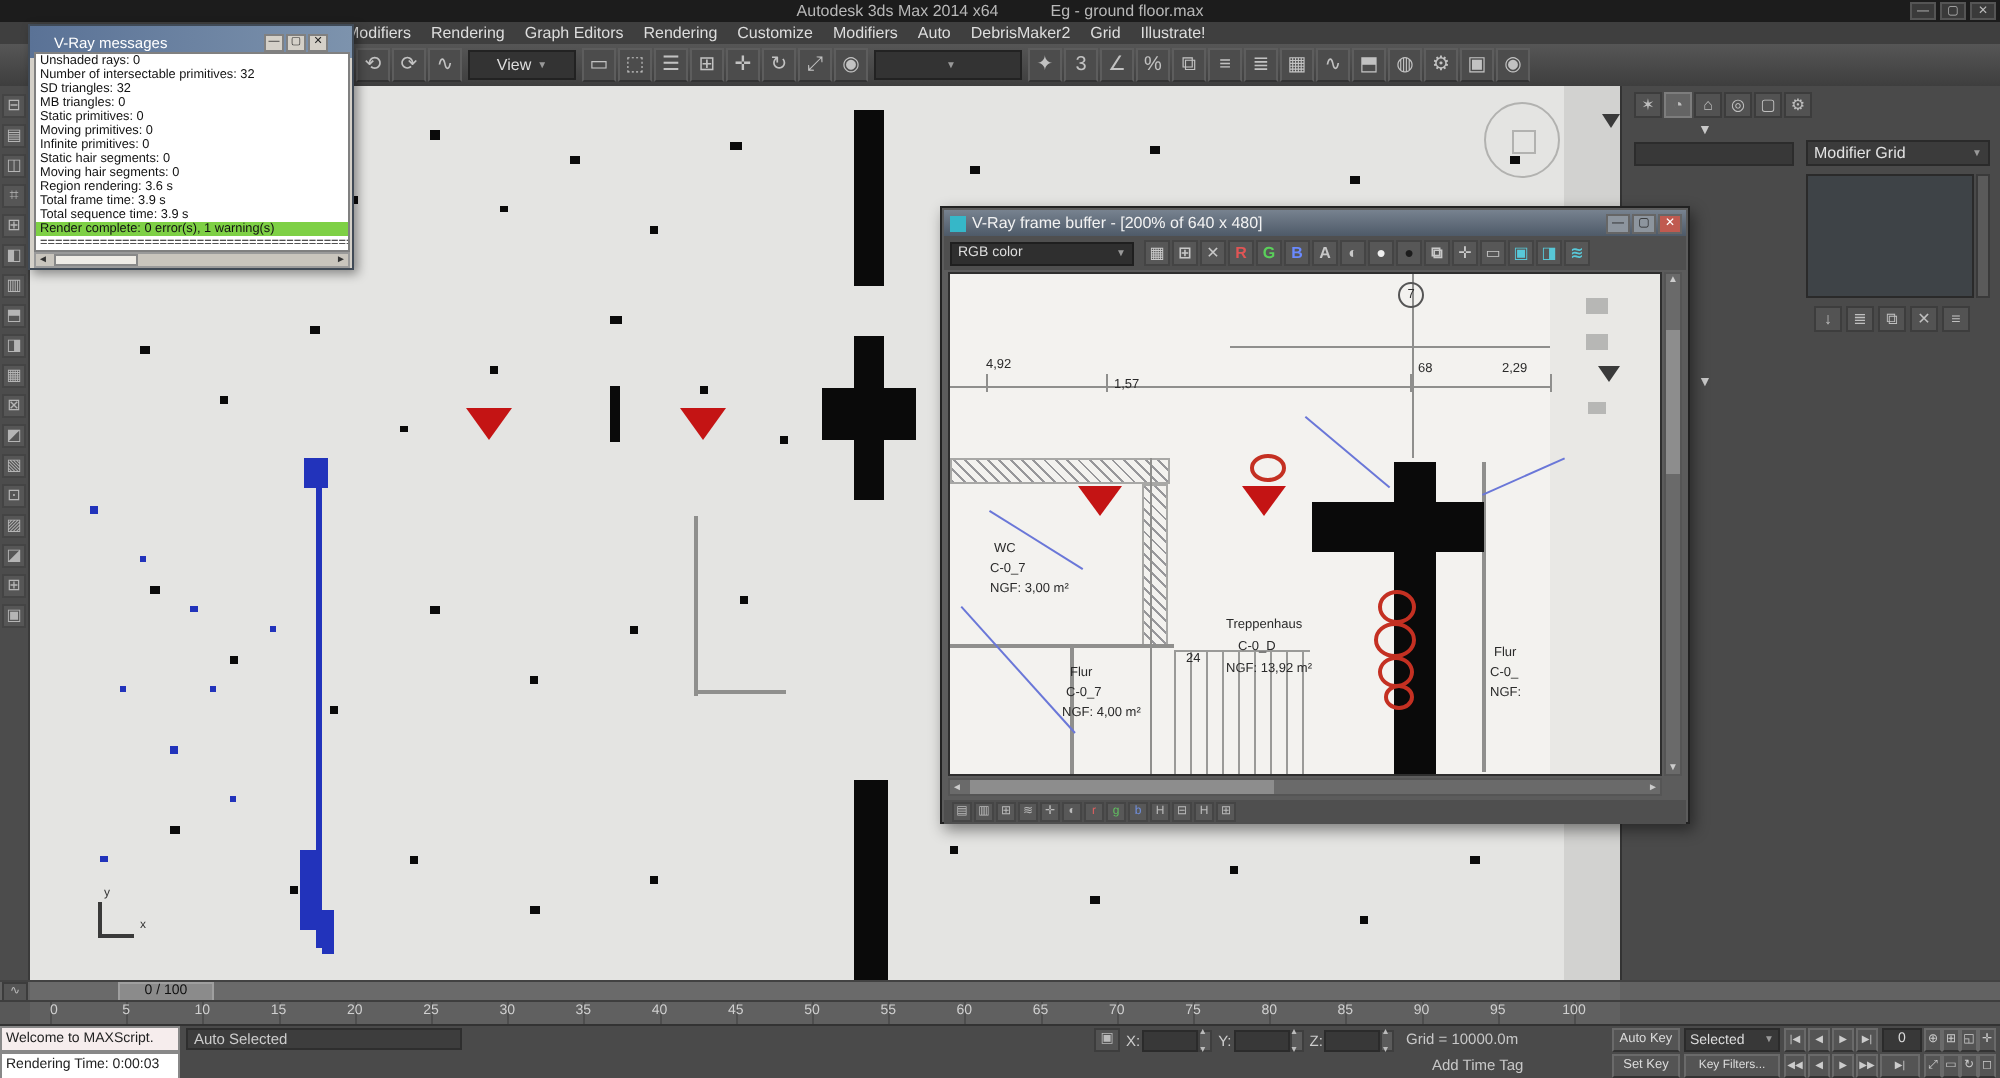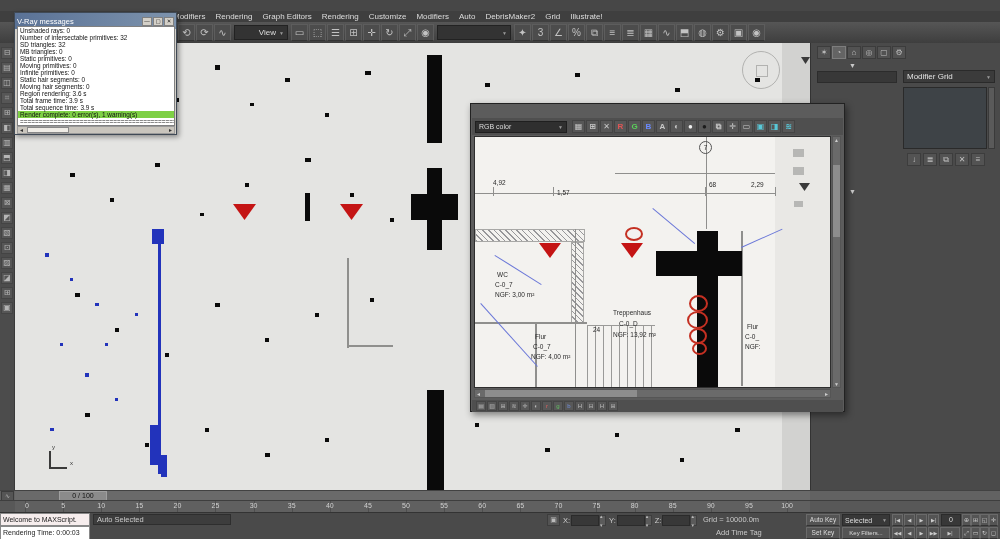--- a/index.html
+++ b/index.html
@@ -19,21 +19,21 @@
              display:flex; align-items:center; padding-left:168px; font-size:8px; color:#ddd; }
   .menu-item { padding:0 5px; height:11px; line-height:11px; white-space:nowrap; }
 
   
   .main-toolbar { position:absolute; left:0; top:22px; width:1000px; height:21px;
                   background:linear-gradient(#565656,#3e3e3e); display:flex; align-items:center; padding-left:178px; }
   .tb-group { display:flex; gap:1px; }
   .tb-icon { width:17px; height:17px; background:#4c4c4c; border:1px solid #5d5d5d; border-bottom-color:#333;
              color:#c2c2c2; font-size:10px; line-height:15px; text-align:center; }
   .tb-dropdown { height:15px; background:#333; border:1px solid #222; color:#ddd; font-size:8px;
-                 display:flex; align-items:center; justify-content:flex-end; padding:0 3px; margin:0 3px; }
+                 display:flex; align-items:center; justify-content:center; padding:0 3px; margin:0 3px; }
   .tb-dropdown::after { content:"▼"; font-size:5px; color:#999; margin-left:3px; }
   #view-dropdown { width:54px; }
   #selset-dropdown { width:74px; }
 
   
   .left-toolbar { position:absolute; left:0; top:43px; width:15px; height:447px; background:#4c4c4c;
                   border-right:1px solid #3a3a3a; display:flex; flex-direction:column; align-items:center;
                   gap:3px; padding-top:4px; }
   .lt-icon { width:12px; height:12px; background:#565656; border:1px solid #444; color:#b5b5b5;
              font-size:8px; line-height:10px; text-align:center; }
@@ -126,21 +126,21 @@
   .fb-hscroll::after  { content:"►"; position:absolute; right:1px; top:1px; font-size:5px; color:#ccc; }
   .fb-bottombar { position:absolute; left:1px; top:296px; right:1px; height:12px; background:#4f4f4f;
                   display:flex; gap:2px; align-items:center; padding:0 4px; }
   .fbb-icon { width:10px; height:10px; background:#585858; border:1px solid #454545; color:#bbb;
               font-size:6px; line-height:8px; text-align:center; }
 
   
   .vray-window { position:absolute; left:14px; top:12px; width:163px; height:123px; background:#d4d0c8;
                  border:1px solid #404a56; box-shadow:2px 2px 5px rgba(0,0,0,.4); z-index:40; }
   .vray-titlebar { height:16px; background:linear-gradient(90deg,#5a7296,#7d93ad); display:flex; align-items:center;
-                   padding:0 2px; font-size:7.5px; color:#fff; }
+                   padding:0 12px; font-size:7.5px; color:#fff; }
   .vray-controls { margin-left:auto; display:flex; gap:1px; }
   .vray-win-btn { width:10px; height:9px; background:#d4d0c8; border:1px solid #808080; color:#222;
                   font-size:5.5px; line-height:7px; text-align:center; }
   .vray-log { position:absolute; left:2px; top:13px; width:158px; height:100px; background:#fff;
               border:1px solid #808080; overflow:hidden; }
   .vray-line { font-size:6.4px; line-height:7px; color:#111; white-space:nowrap; padding-left:2px; }
   .vray-line.hl { background:#7ed045; }
   .vray-hscroll { position:absolute; left:2px; top:113px; width:158px; height:8px; background:#c9c5bd; border:1px solid #9a9a9a; }
   .vray-hscroll .thumb { position:absolute; left:9px; top:0; width:42px; height:6px; background:#efece6; border:1px solid #888; }
   .vray-hscroll::before { content:"◄"; position:absolute; left:1px; top:0; font-size:5px; color:#333; }
@@ -198,20 +198,29 @@
   #nav-row-1 { left:962px; top:1px; }
   #nav-row-2 { left:962px; top:14px; }
   .nav-btn { width:9px; height:12px; background:#545454; border:1px solid #6a6a6a; border-bottom-color:#333;
              color:#ccc; font-size:6px; line-height:10px; text-align:center; }
 </style>
 </head>
 <body>
 
 <div id="app">
 
+  <div class="titlebar">
+    <span>Autodesk 3ds Max 2014 x64</span>
+    <span>Eg - ground floor.max</span>
+    <span class="win-controls">
+      <span class="win-btn">—</span>
+      <span class="win-btn">▢</span>
+      <span class="win-btn">✕</span>
+    </span>
+  </div>
 
   <div class="menubar">
       <div class="menu-item">Modifiers</div>
       <div class="menu-item">Rendering</div>
       <div class="menu-item">Graph Editors</div>
       <div class="menu-item">Rendering</div>
       <div class="menu-item">Customize</div>
       <div class="menu-item">Modifiers</div>
       <div class="menu-item">Auto</div>
       <div class="menu-item">DebrisMaker2</div>
@@ -395,20 +404,29 @@
     <div class="stack-buttons">
         <div class="stack-btn">↓</div>
         <div class="stack-btn">≣</div>
         <div class="stack-btn">⧉</div>
         <div class="stack-btn">✕</div>
         <div class="stack-btn">≡</div>
       </div>
   </div>
 
   <div class="fb-window">
+    <div class="fb-titlebar">
+      <span class="fb-title-icon"></span>
+      <span>V-Ray frame buffer - [200% of 640 x 480]</span>
+      <span class="fb-controls">
+        <span class="fb-win-btn">—</span>
+        <span class="fb-win-btn">▢</span>
+        <span class="fb-win-btn close">✕</span>
+      </span>
+    </div>
     <div class="fb-toolbar">
       <span class="fb-dropdown">
         <span>RGB color</span>
       </span>
       <span class="fb-icons">
           <div class="fb-icon">▦</div>
           <div class="fb-icon">⊞</div>
           <div class="fb-icon">✕</div>
           <div class="fb-icon" style="color: rgb(224, 85, 85);">R</div>
           <div class="fb-icon" style="color: rgb(90, 208, 90);">G</div>

